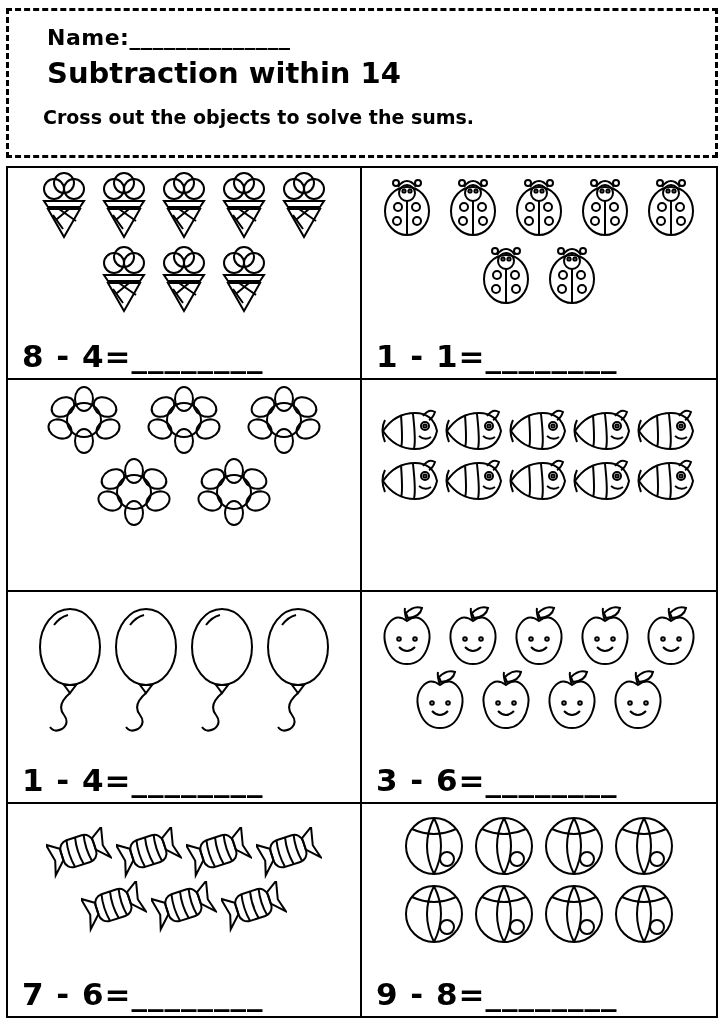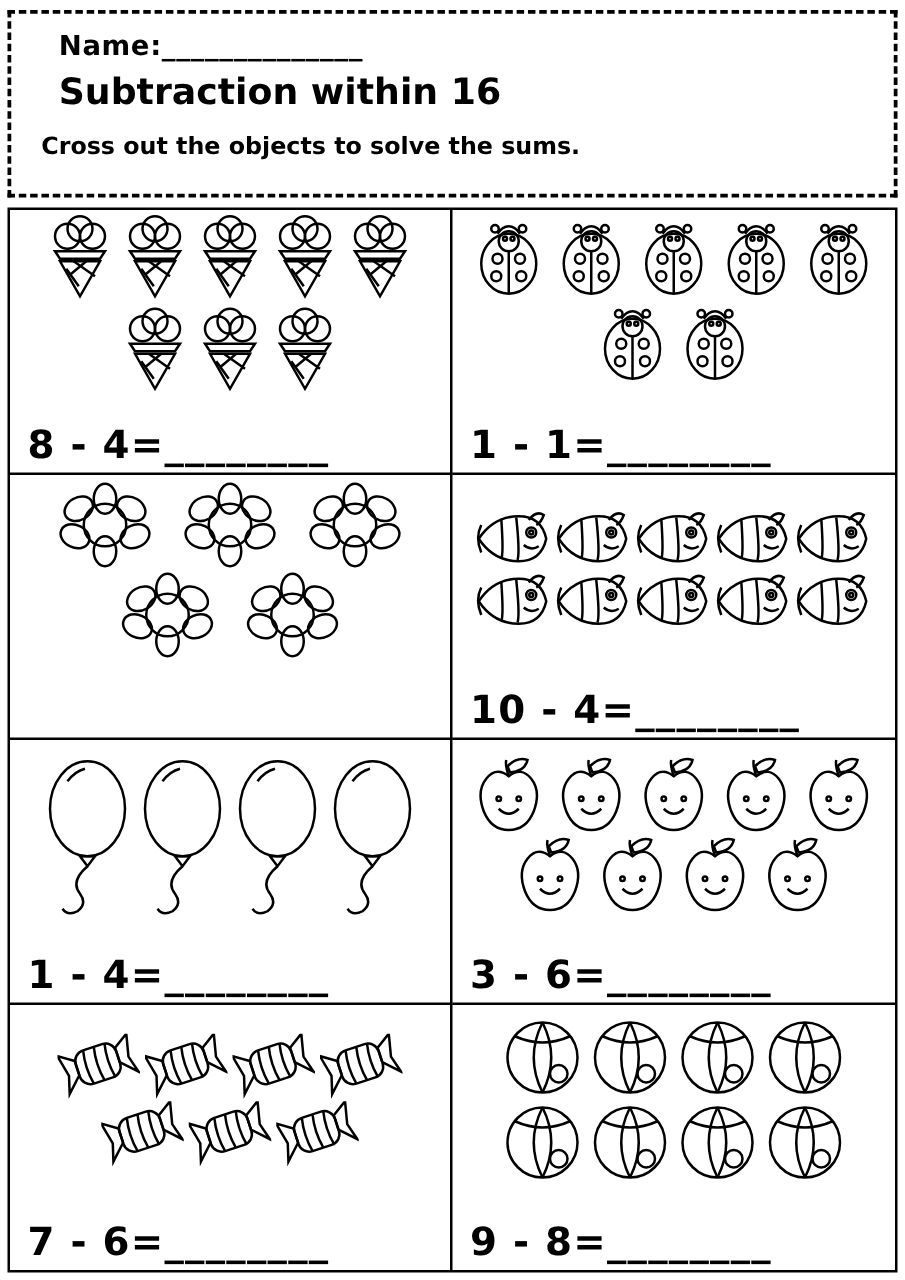--- a/index.html
+++ b/index.html
@@ -41,21 +41,21 @@
   }
   .title {
     font-size: 29px;
     font-weight: bold;
     margin: 6px 0 0 24px;
     white-space: nowrap;
   }
   .instruction {
     font-size: 19px;
     font-weight: bold;
-    margin: 16px 0 0 10px;
+    margin: 16px 0 0 20px;
     white-space: nowrap;
   }
 
   
   .grid {
     position: absolute;
     left: 6px;
     top: 166px;
     width: 712px;
     height: 852px;
@@ -104,21 +104,21 @@
 
   svg { display: block; }
 </style>
 </head>
 <body>
 
 <div class="sheet">
 
   <div class="header">
     <div class="name-line">Name:______________</div>
-    <div class="title">Subtraction within 16</div>
+    <div class="title">Subtraction within 14</div>
     <div class="instruction">Cross out the objects to solve the sums.</div>
   </div>
 
   <div class="grid">
 
     <div class="cell">
       <div class="objects">
         <svg width="56" height="72" viewBox="0 0 56 72">
             <g fill="none" stroke="#000" stroke-width="2">
               <circle cx="18" cy="18" r="10"></circle>
@@ -487,21 +487,20 @@
               <path d="M4 25 q12 -18 32 -18 q18 0 22 18 q-4 18 -22 18 q-20 0 -32 -18 z"></path>
               <path d="M44 10 q6 -8 12 -4 q-2 6 -6 8"></path>
               <path d="M22 9 q2 28 0 32 M34 8 q3 28 1 34"></path>
               <circle cx="46" cy="20" r="4"></circle>
               <circle cx="46" cy="20" r="1.6"></circle>
               <path d="M40 30 q6 5 12 1"></path>
               <path d="M6 14 q-5 10 0 22"></path>
             </g>
           </svg>
       </div>
-      <div class="equation">10 - 4=________</div>
     </div>
 
     <div class="cell">
       <div class="objects">
         <svg width="72" height="130" viewBox="0 0 72 130">
             <g fill="none" stroke="#000" stroke-width="2">
               <ellipse cx="36" cy="44" rx="30" ry="38"></ellipse>
               <path d="M20 22 q6 -8 14 -10"></path>
               <path d="M30 82 l6 8 l6 -8 z"></path>
               <path d="M36 90 q-14 12 -6 22 q6 8 -2 14 q-8 4 -12 -2"></path>

